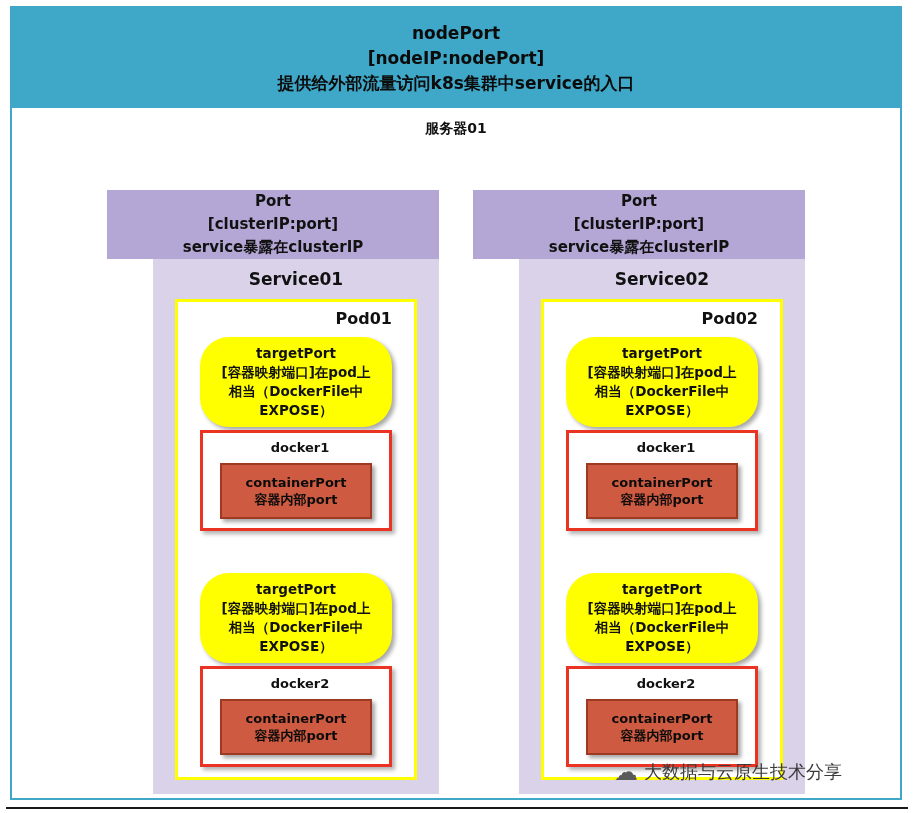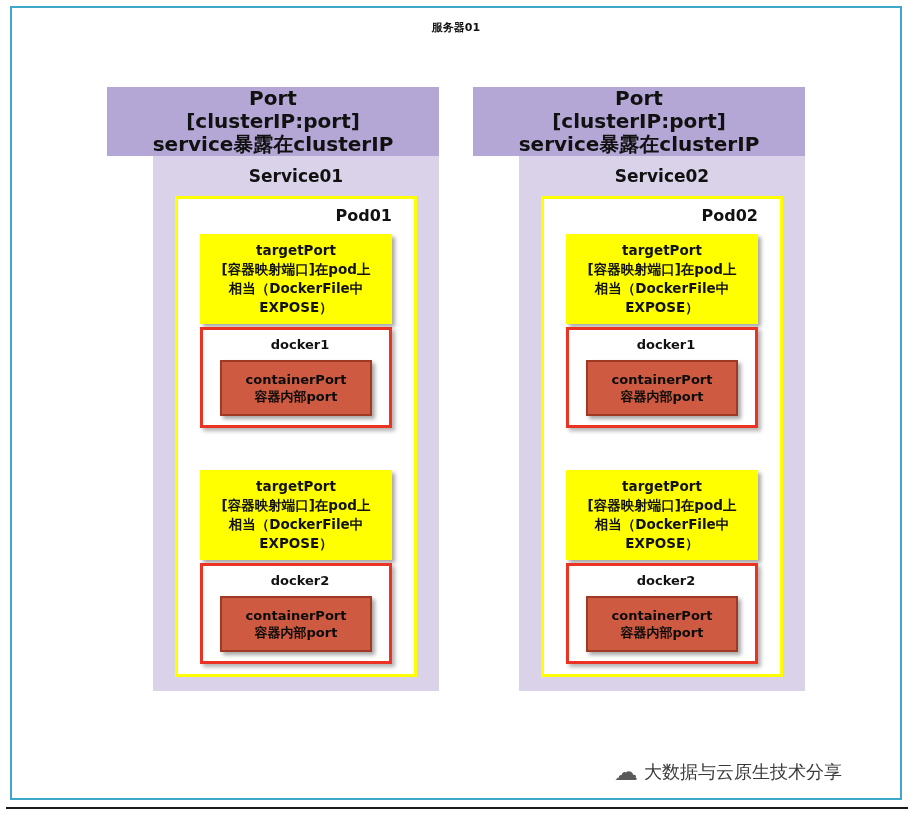--- a/index.html
+++ b/index.html
@@ -21,39 +21,39 @@
     height: 100px;
     background: #3fa8c8;
     display: flex; flex-direction: column;
     justify-content: center; align-items: center;
     font-weight: bold; font-size: 17px; line-height: 25px;
     color: #0b0b0b;
   }
   .server-title {
     text-align: center;
     font-weight: bold;
-    font-size: 11px;
+    font-size: 14px;
     margin-top: 12px;
   }
   .columns {
     display: flex;
     justify-content: center;
     gap: 34px;
     margin-top: 52px;
   }
   .service-col {
     width: 332px; height: 568px;
     display: flex; flex-direction: column;
   }
   .port-header {
     background: #b4a7d6;
     height: 97px;
     display: flex; flex-direction: column;
     justify-content: center; align-items: center;
-    font-weight: bold; font-size: 20px; line-height: 23px;
+    font-weight: bold; font-size: 15px; line-height: 23px;
   }
   .service-body {
     background: #d9d2e9;
     flex: 1;
     padding: 8px 22px 14px 22px;
     display: flex; flex-direction: column; margin-left: 46px;
   }
   .service-name {
     text-align: center;
     font-weight: bold;
@@ -74,20 +74,21 @@
     margin-bottom: 9px;
   }
   .target-port {
     background: #ffff00;
     text-align: center;
     font-weight: bold;
     font-size: 13.5px;
     line-height: 19px;
     padding: 7px 2px;
     box-shadow: 3px 3px 4px rgba(0,0,0,0.35);
+    border-radius: 29px;
   }
   .docker-box {
     background: #ffffff;
     border: 3px solid #ea3323;
     margin-top: 3px;
     padding: 4px 0 9px 0;
     box-shadow: 3px 3px 4px rgba(0,0,0,0.3);
   }
   .docker-group-2 { margin-top: 42px; }
   .docker-label {
@@ -128,20 +129,25 @@
     height: 2px;
     background: #1a1a1a;
   }
   .blk { display: block; }
 </style>
 </head>
 <body>
 
 <div class="outer-box">
 
+  <div class="node-port-header">
+    <span class="blk">nodePort</span>
+    <span class="blk">[nodeIP:nodePort]</span>
+    <span class="blk">提供给外部流量访问k8s集群中service的入口</span>
+  </div>
 
   <div class="server-title">服务器01</div>
 
   <div class="columns">
 
     <div class="service-col">
       <div class="port-header">
         <span class="blk">Port</span>
         <span class="blk">[clusterIP:port]</span>
         <span class="blk">service暴露在clusterIP</span>

